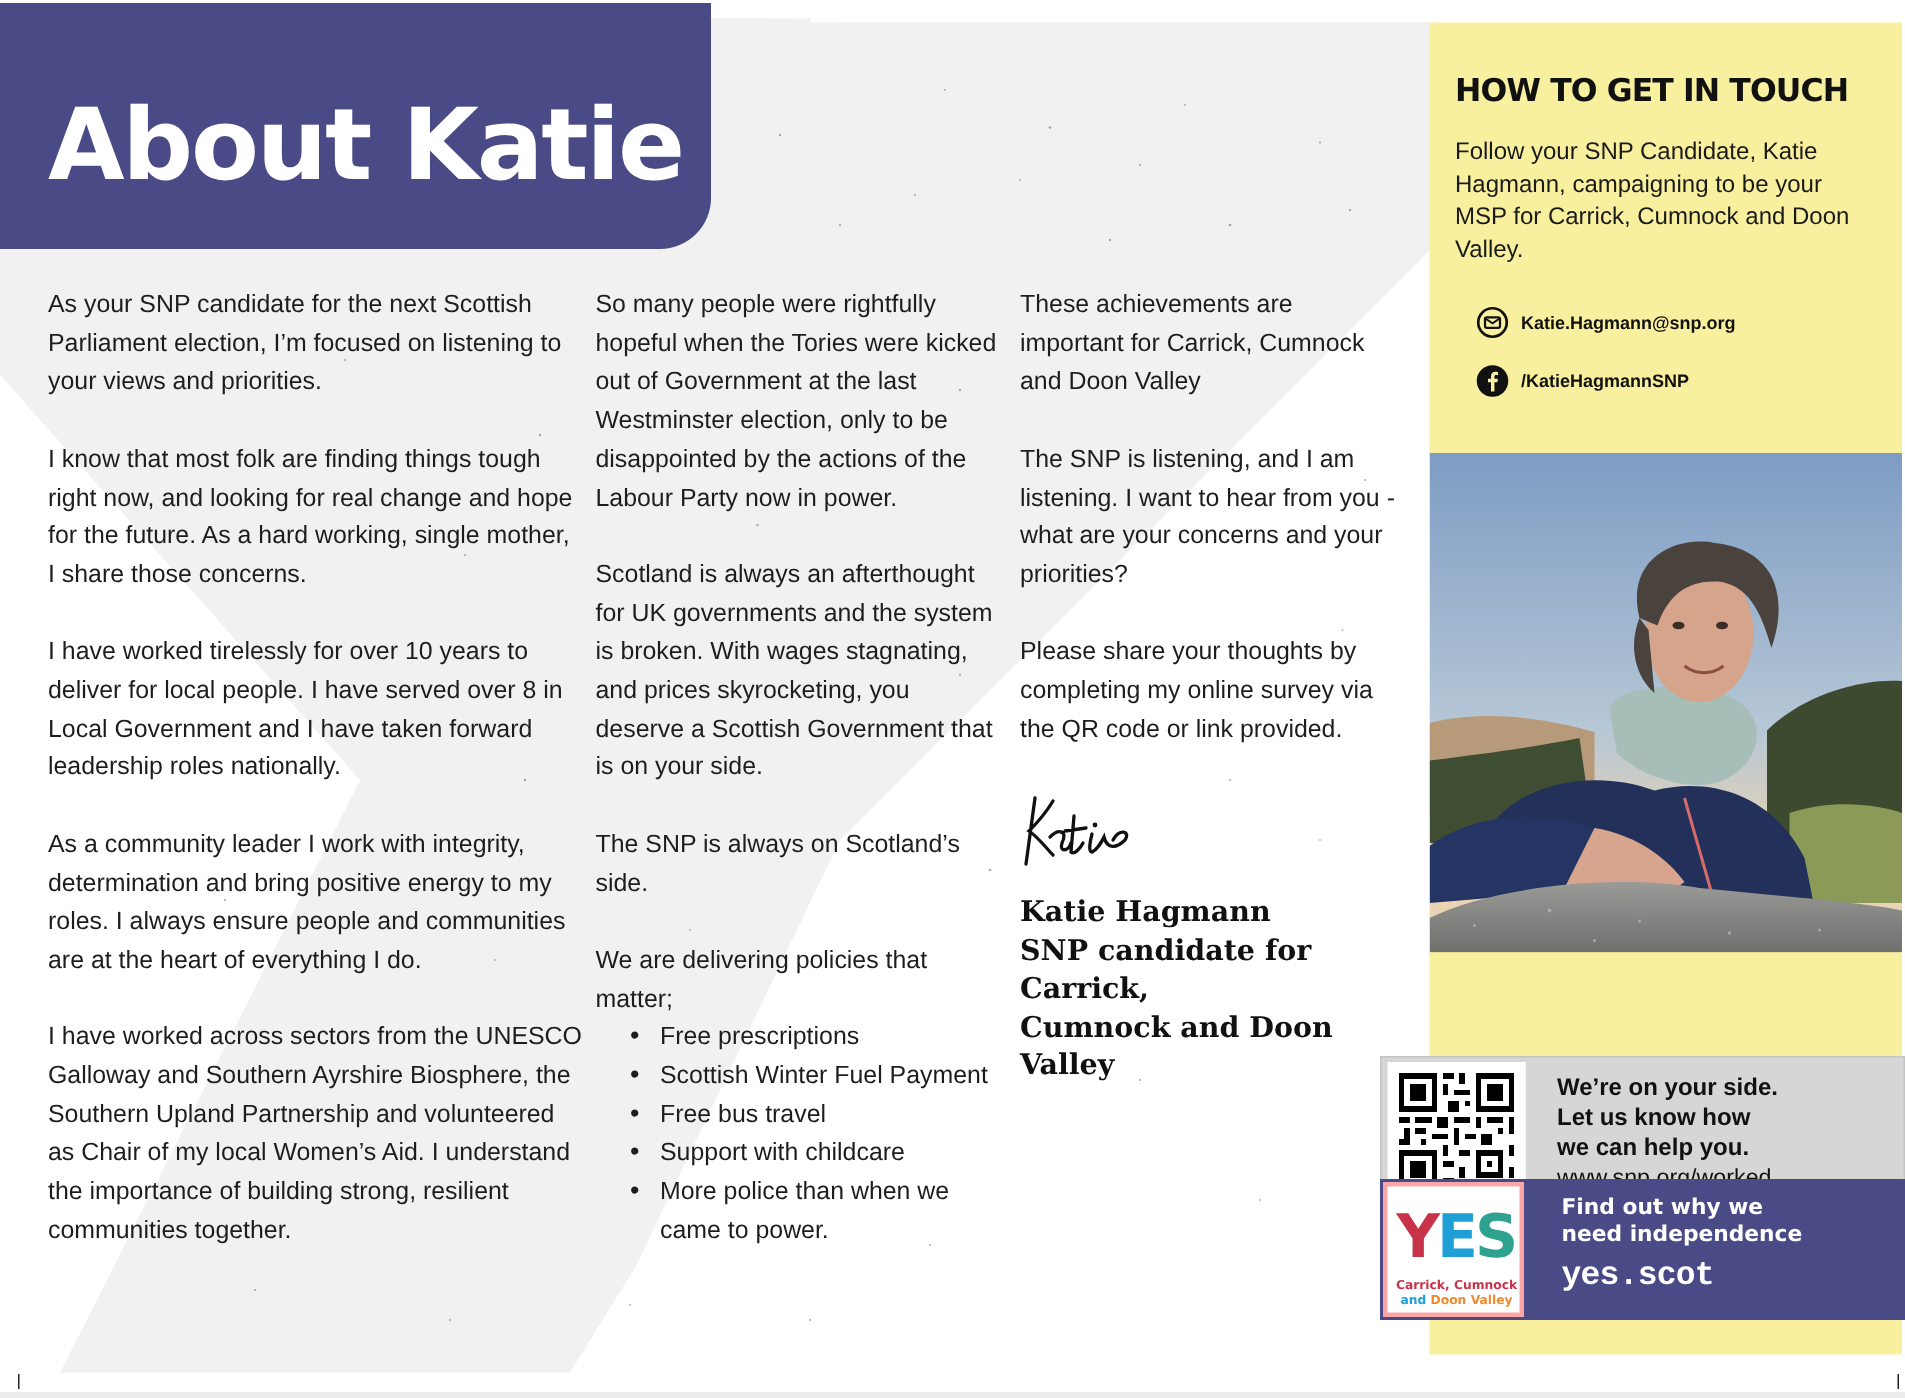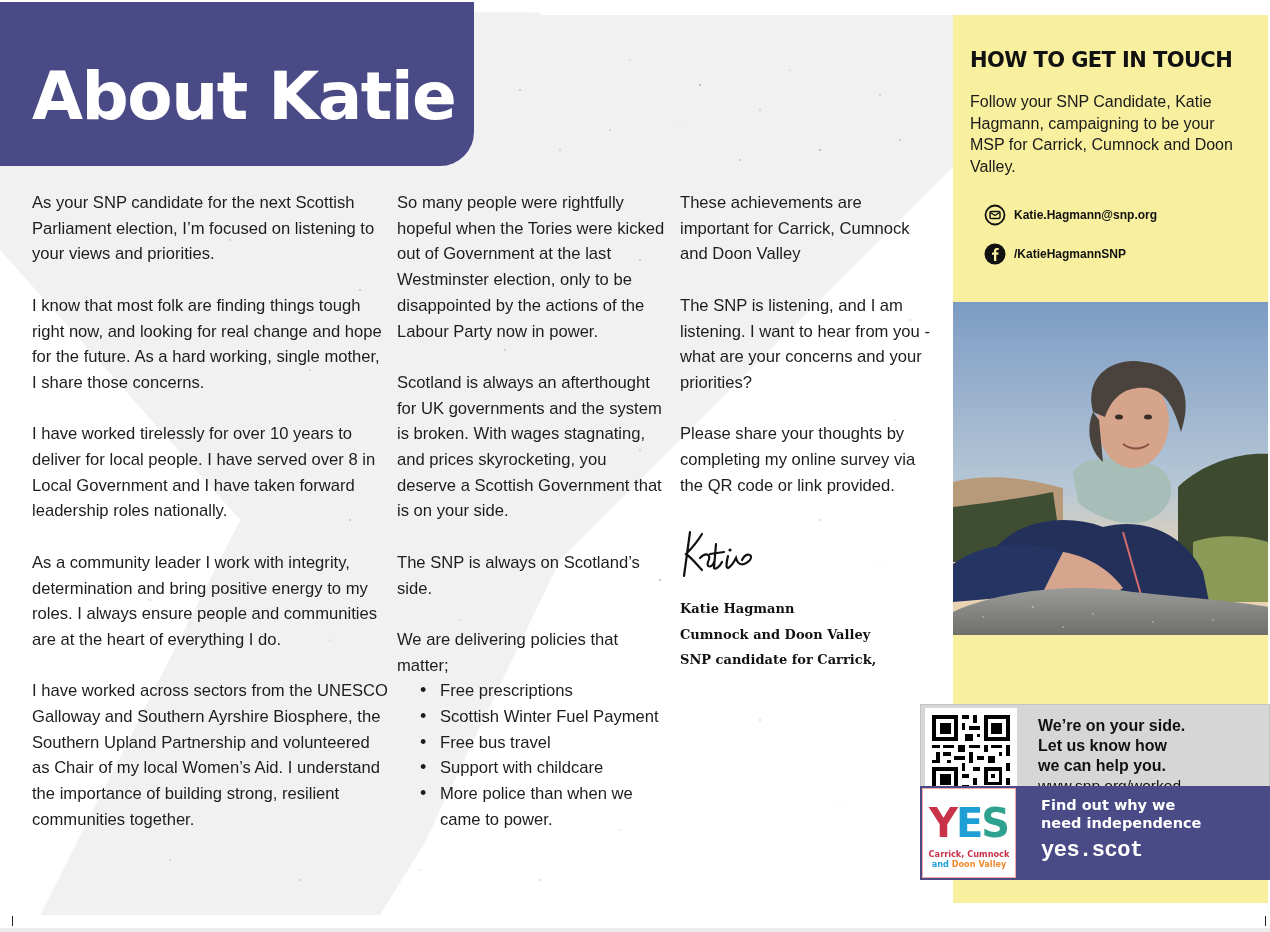--- a/index.html
+++ b/index.html
@@ -26,21 +26,21 @@
   .col { position:absolute; top:190px; z-index:3; font-size:16.6px; line-height:25.7px; color:#1d1d1d; }
   .col p { margin:0 0 25.7px 0; }
   .col1 { left:32px; width:356px; }
   .col2 { left:397px; width:270px; }
   .col3 { left:680px; width:255px; }
   .col ul { margin:0; padding:0 0 0 31px; list-style:none; }
   .col ul li { position:relative;margin-left:12px; }
   .col ul li::before { content:"•"; position:absolute; left:-20px; top:0; font-size:18px; }
 
   .signature { margin:4px 0 12px 0; height:60px; }
-  .signoff { font-family:"DejaVu Serif", serif; font-weight:bold; font-size:13px; line-height:25.5px; color:#111; }
+  .signoff { font-family:"DejaVu Serif", serif; font-weight:bold; font-size:19px; line-height:25.5px; color:#111; }
 
   .contact-panel {
     position:absolute; left:953px; top:15px; width:315px; height:888px;
     background:#f8f09e; z-index:2;
   }
   .contact-panel h2 {
     position:absolute; left:17px; top:33px; margin:0;
     font-family:"DejaVu Sans", sans-serif; font-weight:bold;
     font-size:21px; letter-spacing:-0.6px; color:#111;
   }
@@ -61,21 +61,21 @@
   }
   .qr { position:absolute; left:4px; top:3px; width:92px; height:92px; background:#fff; }
   .survey-text { position:absolute; left:117px; top:11px; font-size:16px; line-height:20px; color:#111; }
   .survey-text .b { font-weight:bold; display:block; }
   .survey-text .url { display:block; font-size:15.5px; }
 
   .yes-banner {
     position:absolute; left:920px; top:786px; width:350px; height:94px;
     background:#4a4a87; z-index:4;
   }
-  .yes-logo { position:absolute; left:2px; top:2px; width:94px; height:90px; background:#fff; border:1px solid #fca5a5; box-sizing:border-box; }
+  .yes-logo { position:absolute; left:2px; top:2px; width:94px; height:90px; background:#fff; border:3px solid #fca5a5; box-sizing:border-box; }
   .yes-letters { position:absolute; left:6px; top:14px; font-family:"DejaVu Sans", sans-serif; font-weight:bold; font-size:40px; letter-spacing:-2px; line-height:1; }
   .yes-sub { position:absolute; left:0; width:92px; text-align:center; font-family:"DejaVu Sans", sans-serif; font-weight:bold; font-size:8.2px; line-height:10px; }
   .yes-text { position:absolute; left:121px; top:10px; color:#fff; }
   .yes-text .l { display:block; font-family:"DejaVu Sans", sans-serif; font-size:14.5px; line-height:18px; font-weight:bold; }
   .yes-text .big { display:block; font-family:Liberation Mono, monospace; font-weight:bold; font-size:22px; line-height:38px; letter-spacing:-0.5px; }
 
   .crop-mark { position:absolute; width:1px; height:10px; background:#222; top:916px; z-index:5; }
   .bottom-line { position:absolute; left:0; top:928px; width:1270px; height:4px; background:#ececec; z-index:5; }
 </style>
 </head>
@@ -163,22 +163,22 @@
     <p>The SNP is listening, and I am listening. I want to hear from you - what are your concerns and your priorities?</p>
     <p>Please share your thoughts by completing my online survey via the QR code or link provided.</p>
     <div class="signature">
       <svg width="80" height="60" viewBox="0 0 80 60">
         <path d="M10 8 C 8 22, 6 38, 4 52 M22 10 C 16 20, 10 26, 6 30 C 12 34, 18 42, 22 46 M20 34 C 26 28, 32 30, 28 38 C 26 44, 32 44, 34 38 M36 20 L 34 44 C 36 46, 40 42, 42 38 M30 30 L 44 28 M48 32 C 46 40, 46 44, 48 44 C 52 42, 54 38, 56 34 C 58 42, 64 42, 70 36 C 74 30, 66 28, 62 36" fill="none" stroke="#111" stroke-width="2.2" stroke-linecap="round"></path>
         <circle cx="50" cy="26" r="1.6" fill="#111"></circle>
       </svg>
     </div>
     <div class="signoff">
       <div>Katie Hagmann</div>
+      <div>SNP candidate for Carrick,</div>
       <div>Cumnock and Doon Valley</div>
-      <div>SNP candidate for Carrick,</div>
     </div>
   </div>
 
   <div class="contact-panel">
     <h2>HOW TO GET IN TOUCH</h2>
     <p class="contact-intro">Follow your SNP Candidate, Katie Hagmann, campaigning to be your MSP for Carrick, Cumnock and Doon Valley.</p>
 
     <div class="contact-row contact-email">
       <span class="icon">
         <svg width="22" height="22" viewBox="0 0 22 22">

